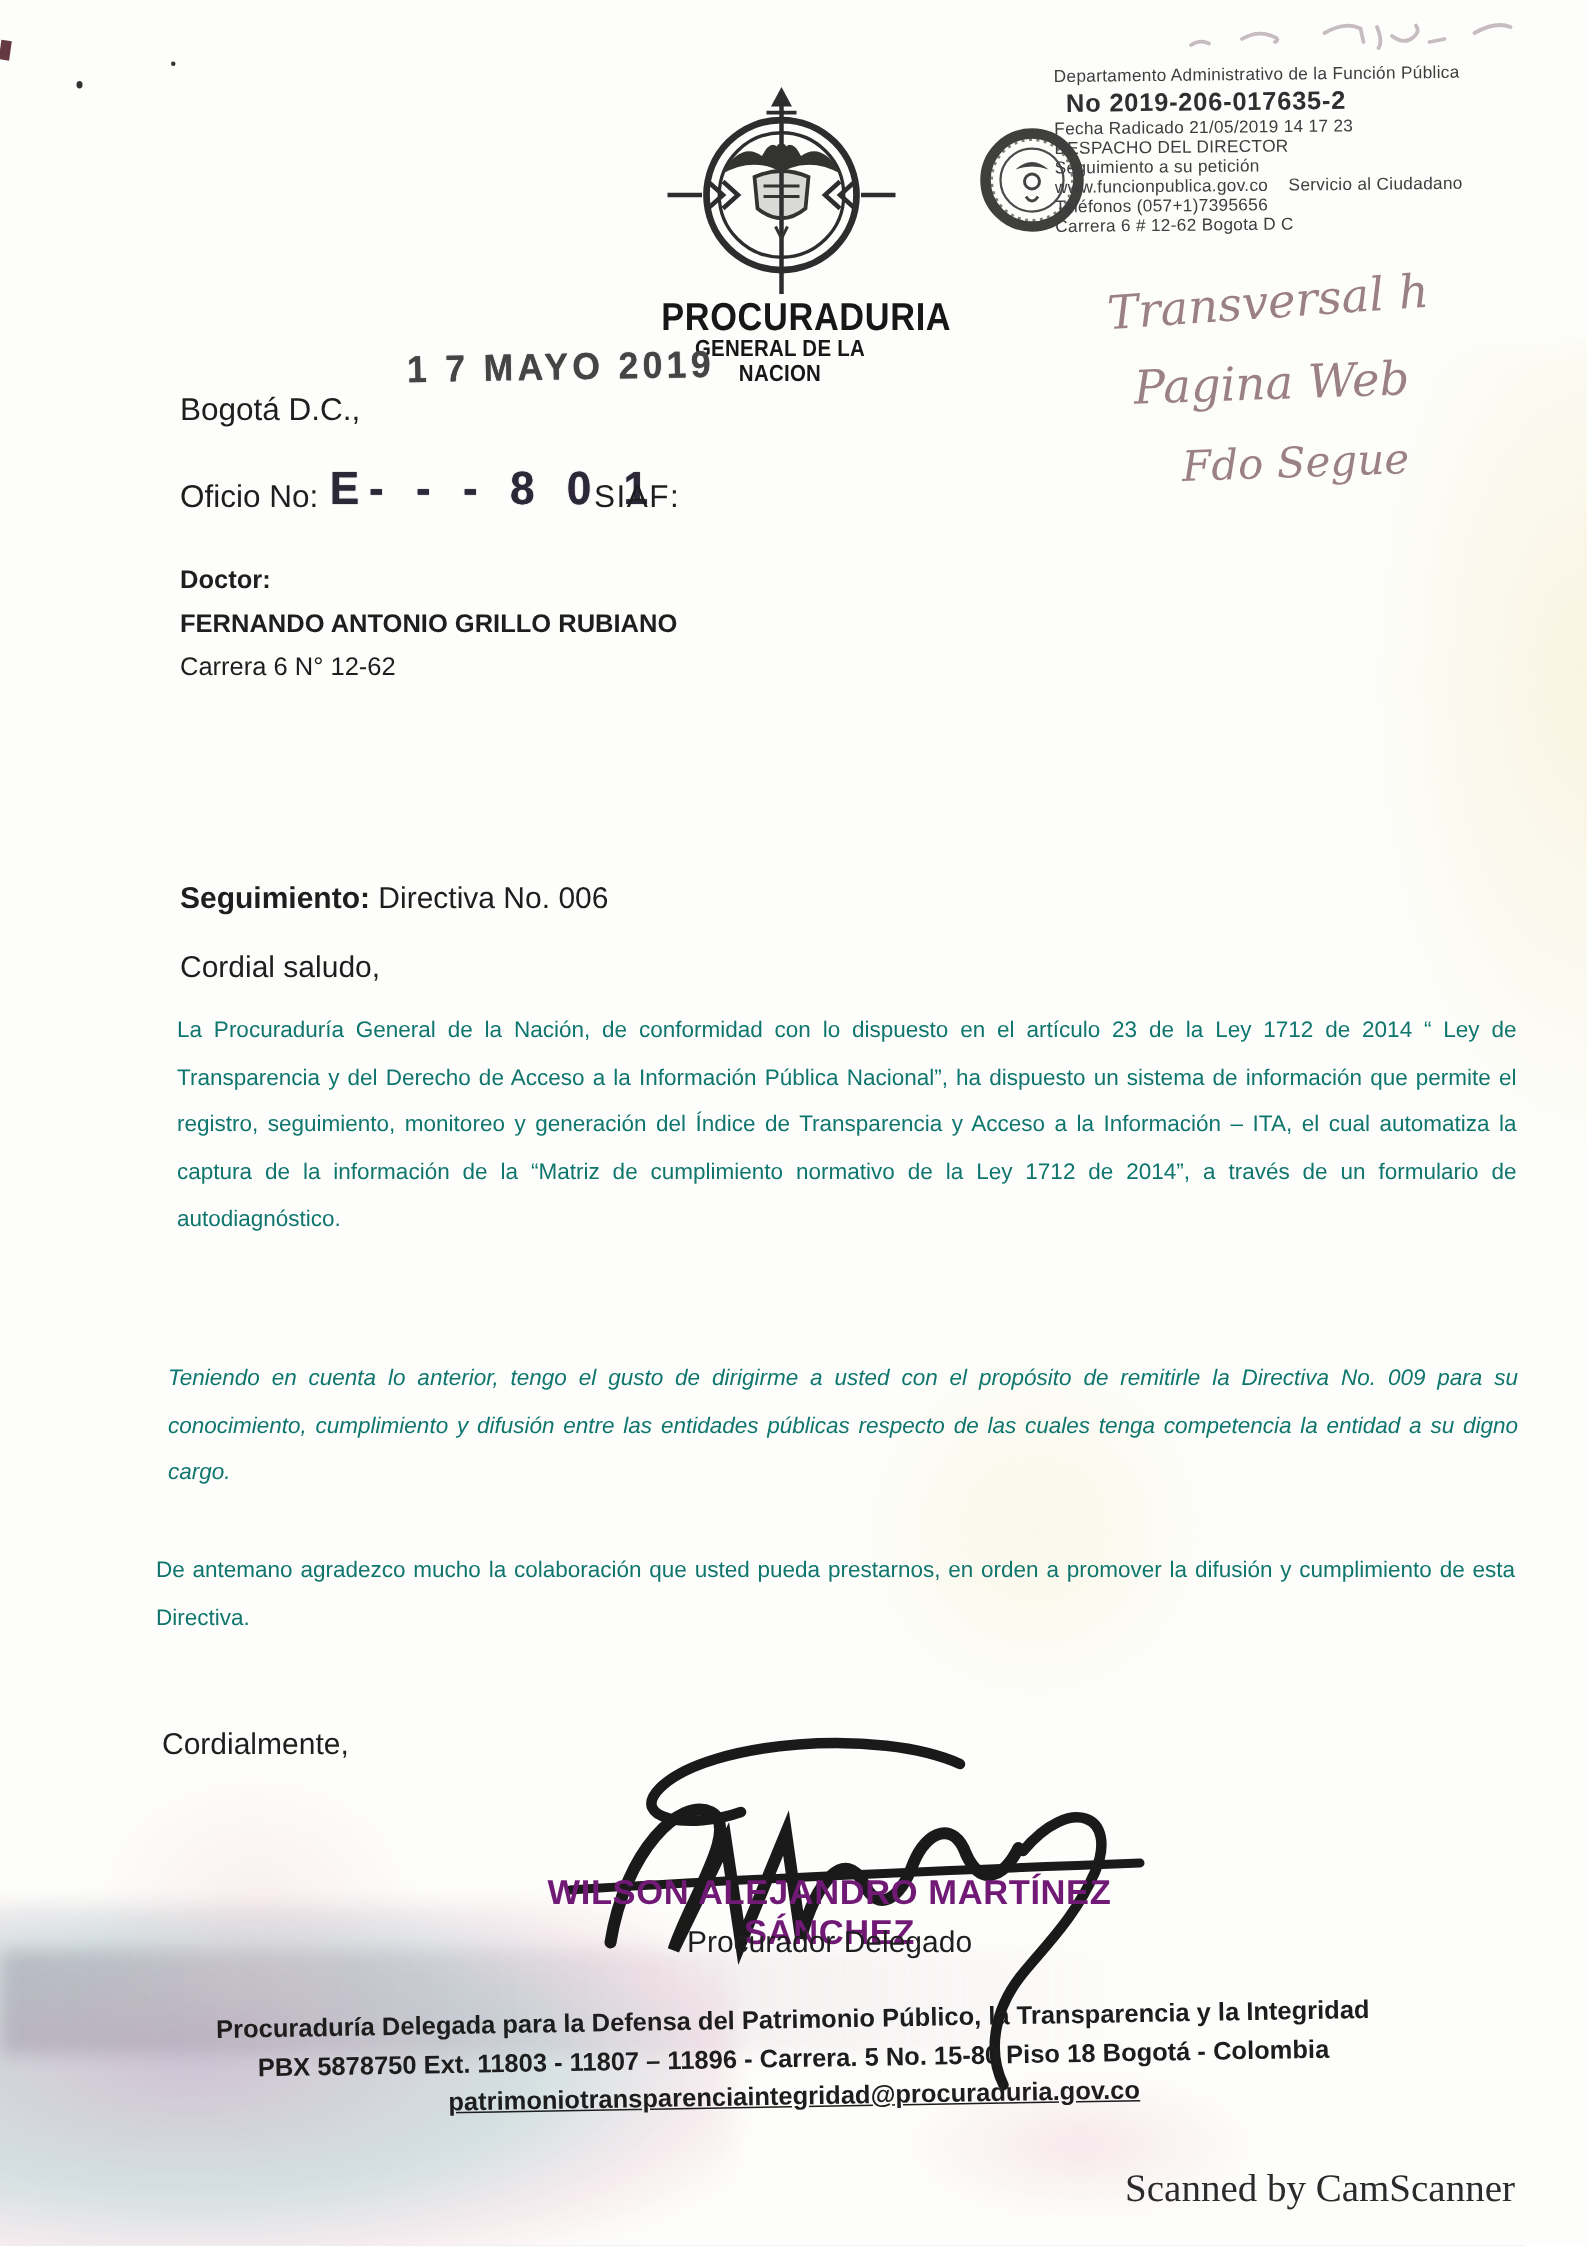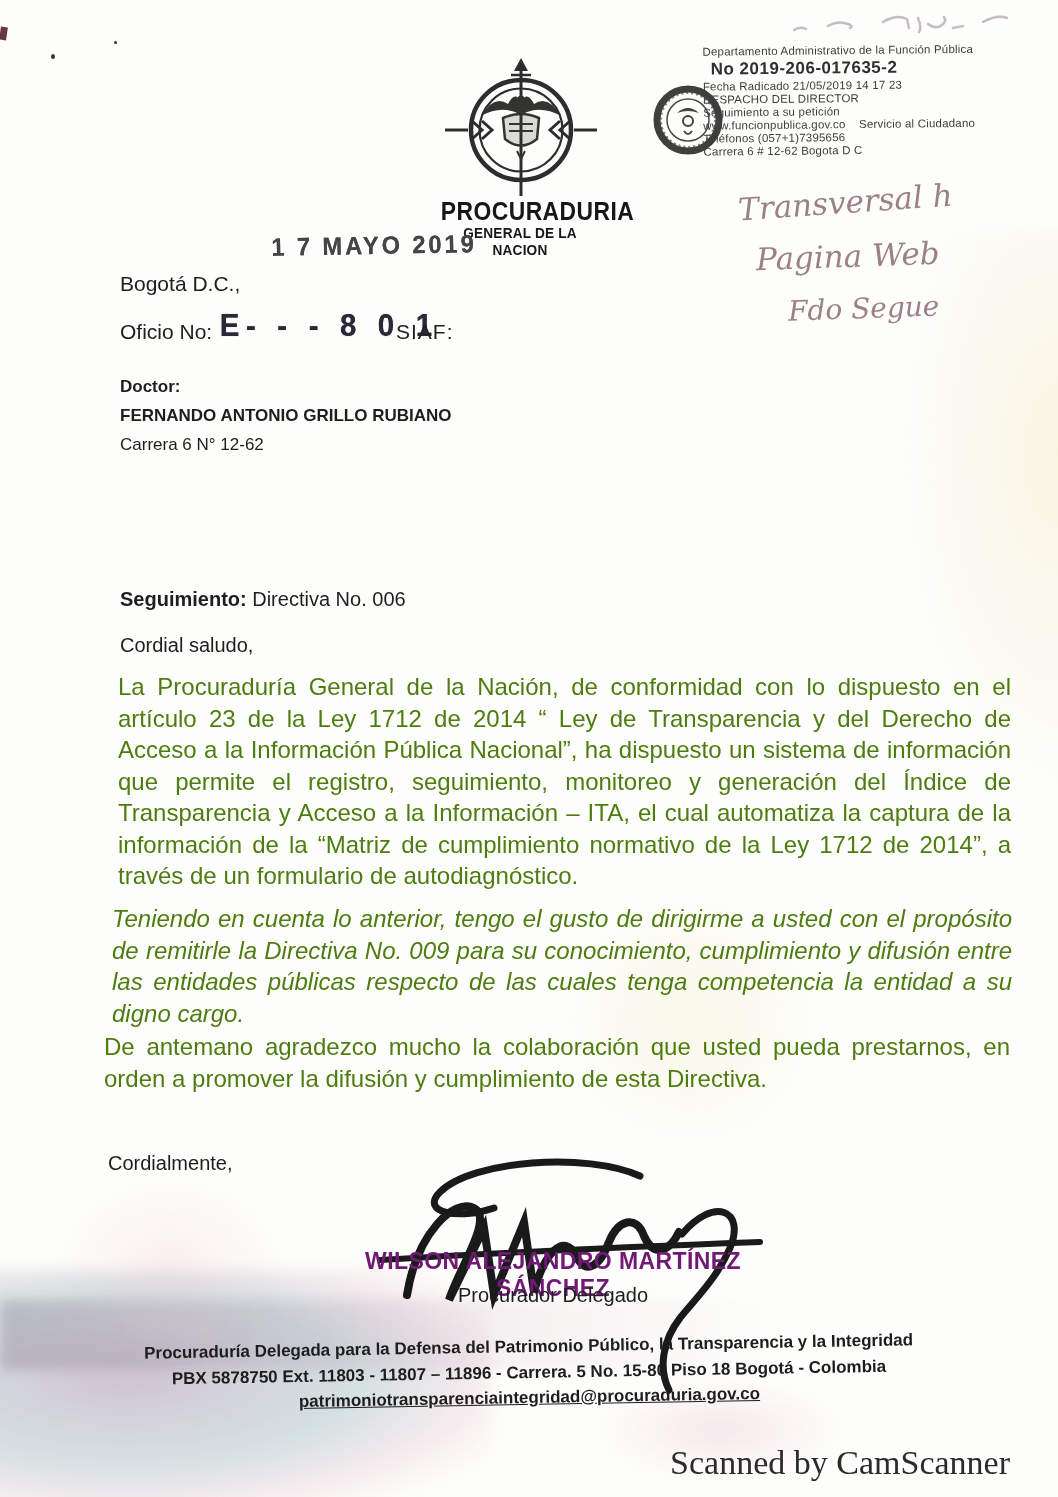--- a/index.html
+++ b/index.html
@@ -27,49 +27,49 @@
   .hand{font-family:"DejaVu Serif",serif;font-style:italic;color:#8a6b74;opacity:.85;}
   .hw1{left:738px;top:184px;font-size:31px;transform:rotate(-4deg);}
   .hw2{left:756px;top:238px;font-size:31px;transform:rotate(-2deg);}
   .hw3{left:788px;top:292px;font-size:28px;transform:rotate(-2deg);}
 
   
   .date-stamp{left:266px;top:231px;font-size:25px;font-weight:bold;color:#454545;
     letter-spacing:3px;transform:rotate(-1deg) scaleX(.95);text-shadow:0 0 .6px #555;}
 
   .t21{font-size:21px;}
-  .city{left:120px;top:272px;}
+  .city{left:120px;top:262px;}
   .oficio-label{left:120px;top:320px;text-align:right;}
   .oficio-num{left:214px;top:308px;font-size:31px;font-weight:bold;color:#2c2838;
     letter-spacing:7px;transform:scaleX(.95);text-shadow:0 0 .7px #3a3350;}
   .siaf{left:396px;top:320px;letter-spacing:1px;}
 
   .addr{left:120px;top:372px;font-size:17px;line-height:29px;}
   .addr .b{font-weight:bold;}
 
   .ref{left:120px;top:588px;font-size:20px;}
   .ref .b{font-weight:bold;}
   .greet{left:120px;top:634px;font-size:20px;}
 
-  .para{font-size:24px;line-height:31.5px;text-align:justify;color:#4d7c0f;}
+  .para{font-size:15px;line-height:31.5px;text-align:justify;color:#0f766e;}
   .p1{left:118px;top:671px;width:893px;}
   .p2{left:112px;top:903px;width:900px;font-style:italic;}
   .p3{left:104px;top:1031px;width:906px;}
 
   .closing{left:108px;top:1152px;font-size:20px;}
   .signer{left:312px;top:1248px;width:482px;text-align:center;font-size:23px;
     font-weight:bold;letter-spacing:.4px;color:#701a75;}
   .signer-title{left:312px;top:1284px;width:482px;text-align:center;font-size:20px;}
 
   .footer{left:58px;top:1334px;width:942px;text-align:center;transform:rotate(-1deg);
     font-size:17px;font-weight:600;line-height:25.5px;color:#1d1d1d;}
   .footer .email{text-decoration:underline;font-weight:600;}
 
   .camscanner{left:0;top:1444px;width:1010px;text-align:right;
-    font-family:"Liberation Serif",serif;font-size:34px;color:#2b2b2b;}
+    font-family:"Liberation Serif",serif;font-size:26px;color:#2b2b2b;}
 
   .speck{position:absolute;background:#333;border-radius:50%;}
   .corner-mark{left:0px;top:27px;width:7px;height:13px;background:#4a1620;opacity:.85;
     transform:rotate(8deg);}
 </style>
 </head>
 <body>
 
 <div class="page">
 

